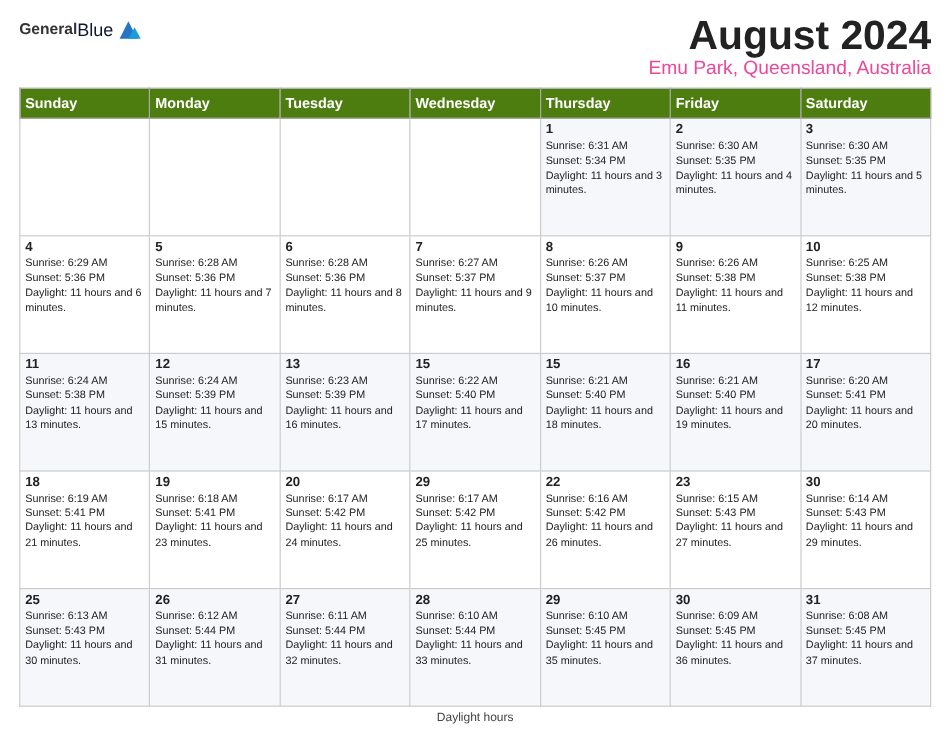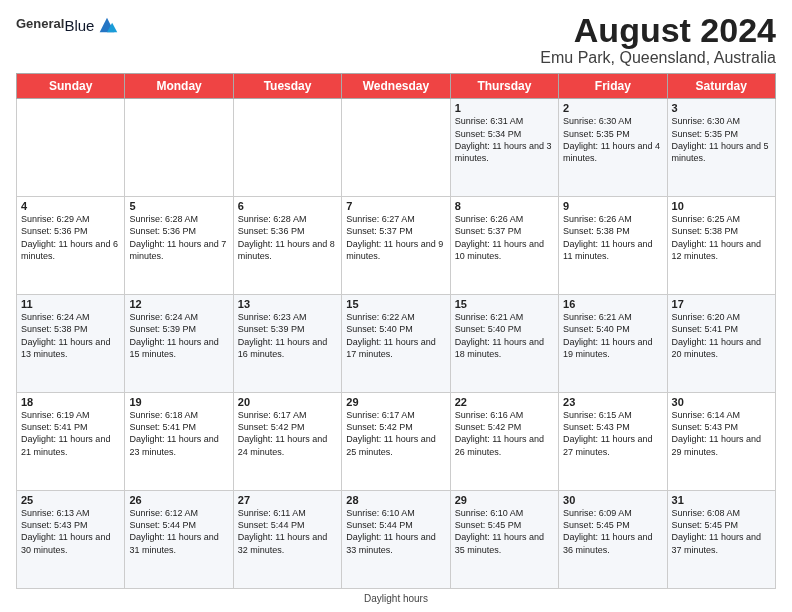--- a/index.html
+++ b/index.html
@@ -47,35 +47,35 @@
     }
     .title-block h1 {
       font-size: 34px;
       font-weight: bold;
       color: #222;
       line-height: 1.1;
     }
     .title-block h2 {
       font-size: 16px;
       font-weight: normal;
-      color: #404040;
+      color: #ec4899;
     }
     .calendar-table {
       width: 100%;
       border-collapse: collapse;
       flex: 1;
     }
     .calendar-table thead tr th {
-      background-color: #ef4444;
+      background-color: #4d7c0f;
       color: #fff;
       font-size: 12px;
       font-weight: bold;
       padding: 5px 4px;
       border: 1px solid #aaa;
-      text-align: center;
+      text-align: left;
     }
     .calendar-table tbody tr td {
       border: 1px solid #ccc;
       vertical-align: top;
       padding: 3px 4px;
       font-size: 9.5px;
       color: #222;
       width: calc(100% / 7);
       background: #fff;
     }

